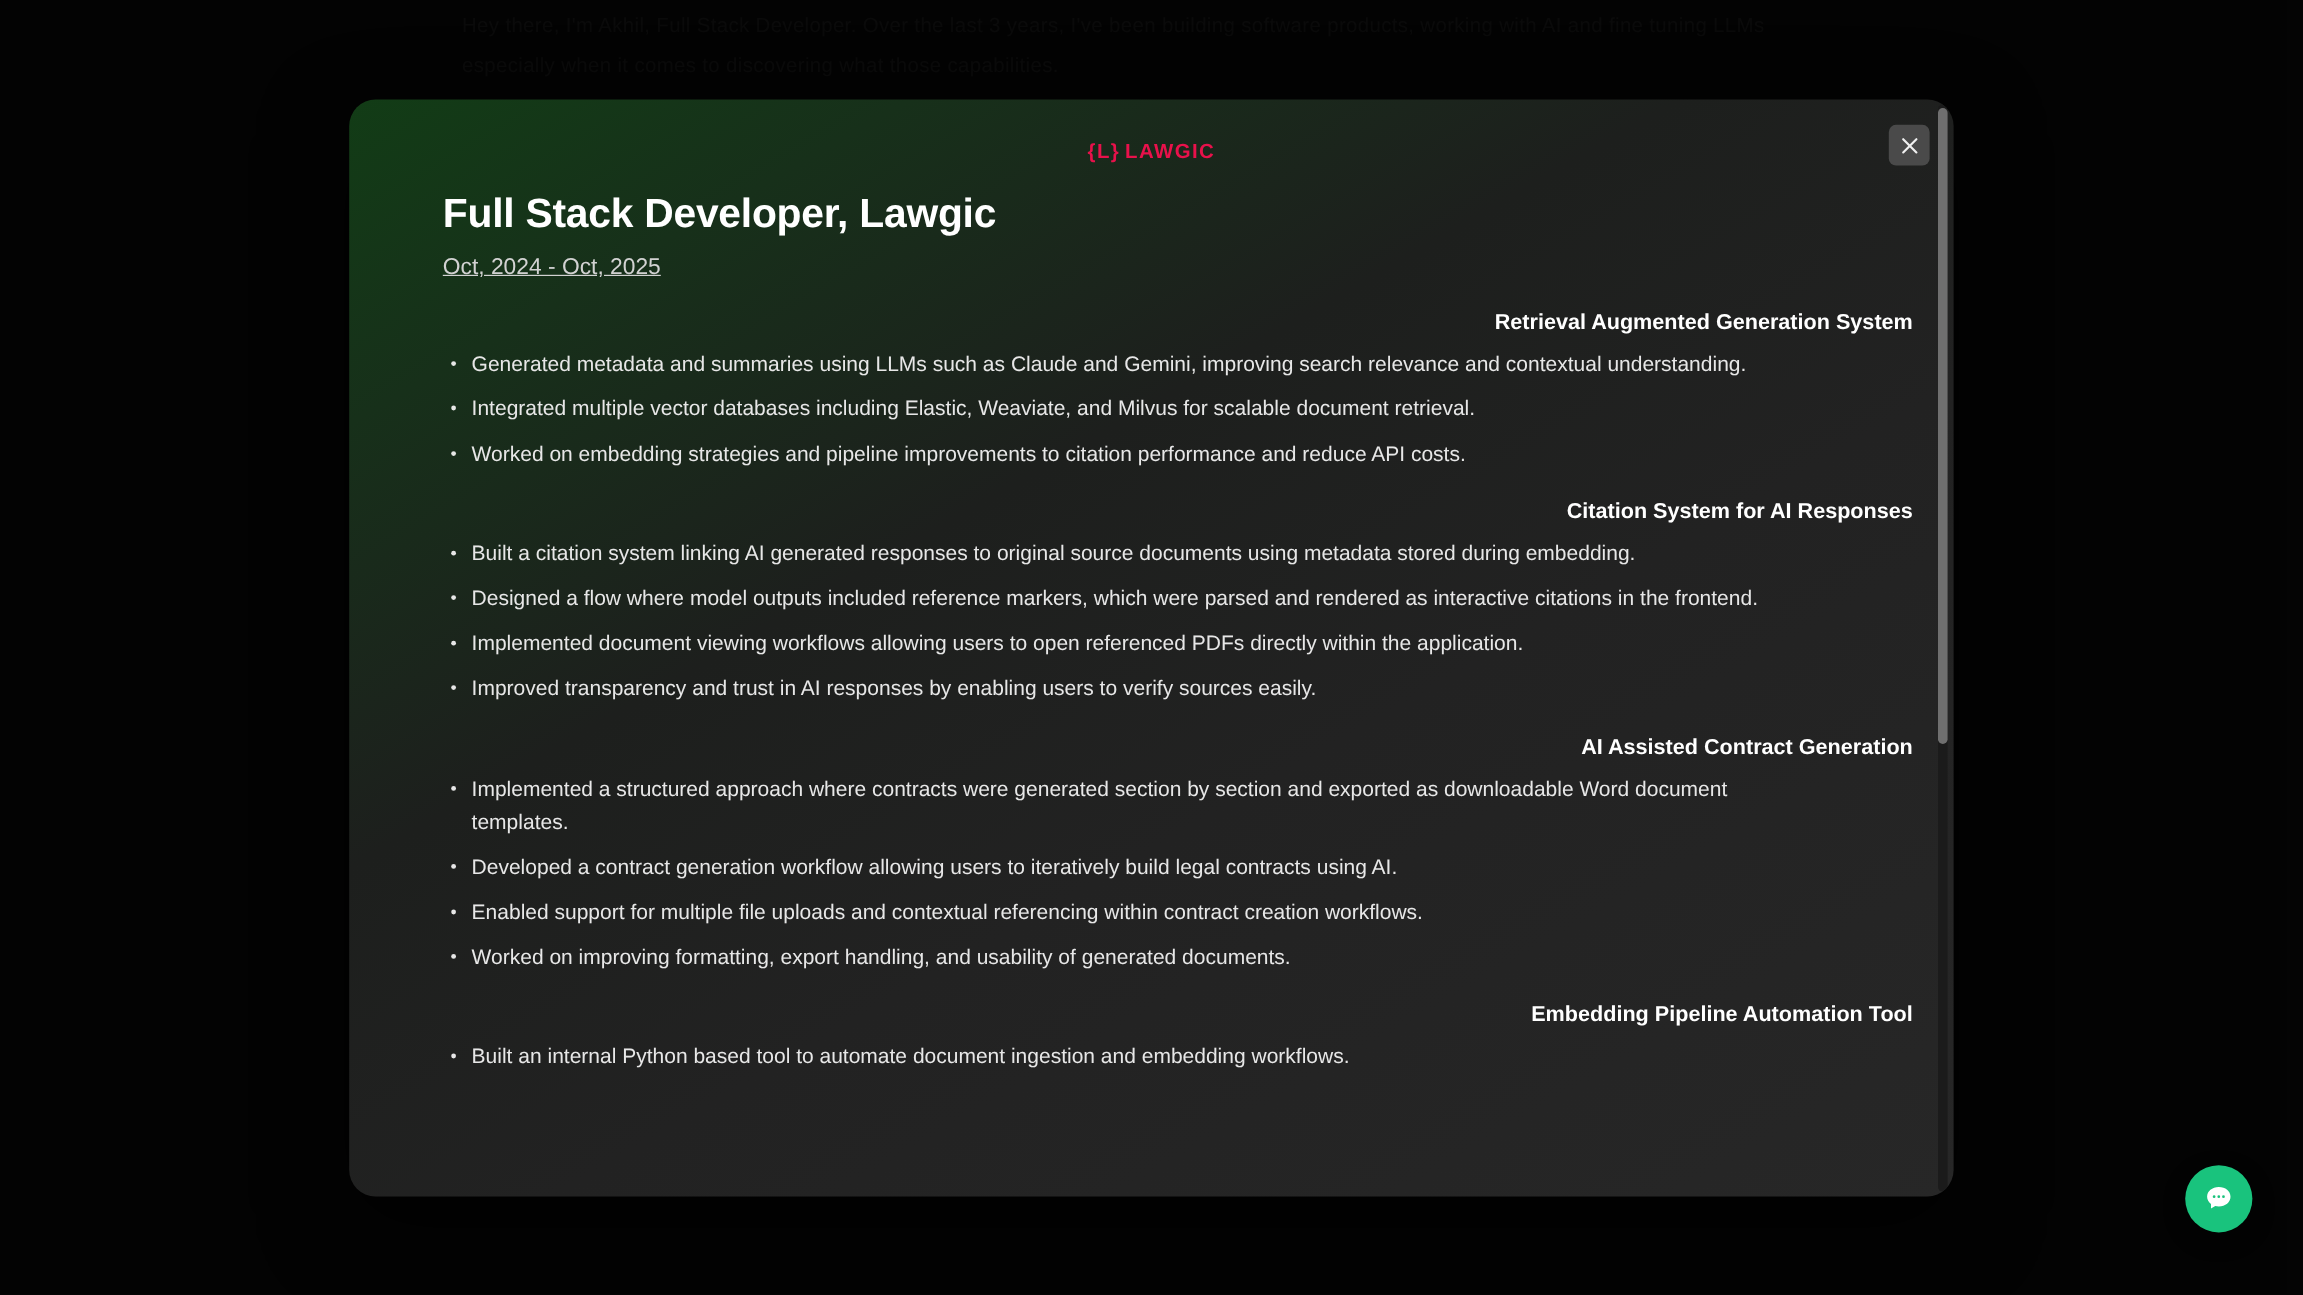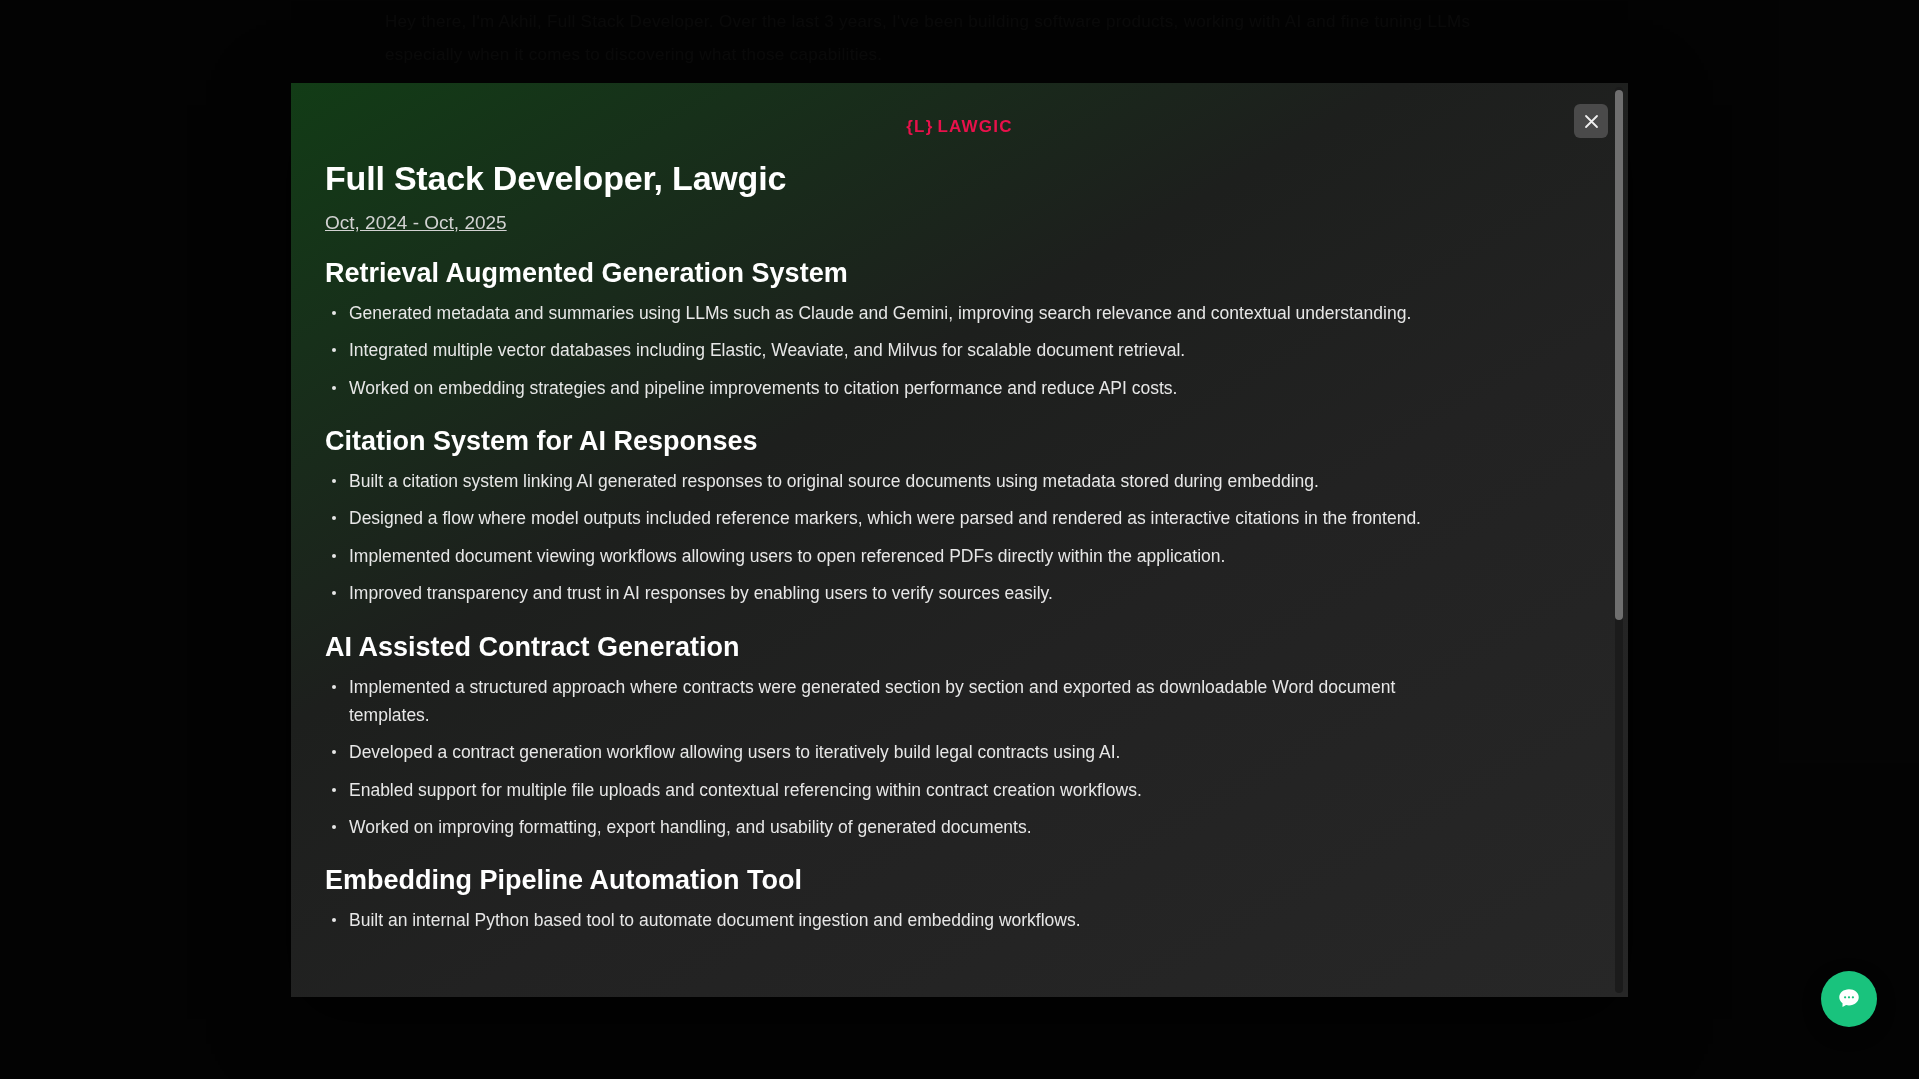--- a/index.html
+++ b/index.html
@@ -39,21 +39,21 @@
     background: rgba(0,0,0,0.72);
   }
 
   
   #modal {
     position: absolute;
     left: 291px;
     top: 83px;
     width: 1337px;
     height: 914px;
-    border-radius: 0;
+    border-radius: 22px;
     overflow: hidden;
     background: linear-gradient(150deg, #123c16 0%, #17301a 16%, #1d1f1d 38%, #222222 60%, #272727 100%);
     box-shadow: 0 22px 70px rgba(0,0,0,0.75);
   }
   #modal-inner {
     position: absolute;
     inset: 0;
     overflow: hidden;
   }
 
@@ -82,43 +82,45 @@
     margin-top: 34px;
     font-size: 17px;
     font-weight: 700;
     letter-spacing: 1.2px;
     color: #e8114b;
   }
   .brand .brand-mark { font-weight: 700; margin-right: 4px; }
 
   .content {
     padding: 0 34px 0 34px;
+    margin-left: 44px;
   }
 
   h1.job-title {
     margin-top: 22px;
     font-size: 34px;
     line-height: 1.15;
     font-weight: 700;
     color: #ffffff;
     letter-spacing: -0.2px;
   }
   .job-dates {
     margin-top: 14px;
     font-size: 19px;
     color: #d2d2d2;
     font-weight: 400;
     text-decoration: underline;
   }
 
   h2.section-title {
     margin-top: 24px;
-    font-size: 27px;
+    font-size: 18px;
     font-weight: 700;
     color: #ffffff;
+    text-align: right;
   }
 
   ul.bullets {
     margin-top: 10px;
     list-style: none;
   }
   ul.bullets li {
     position: relative;
     padding-left: 24px;
     margin-bottom: 9px;

